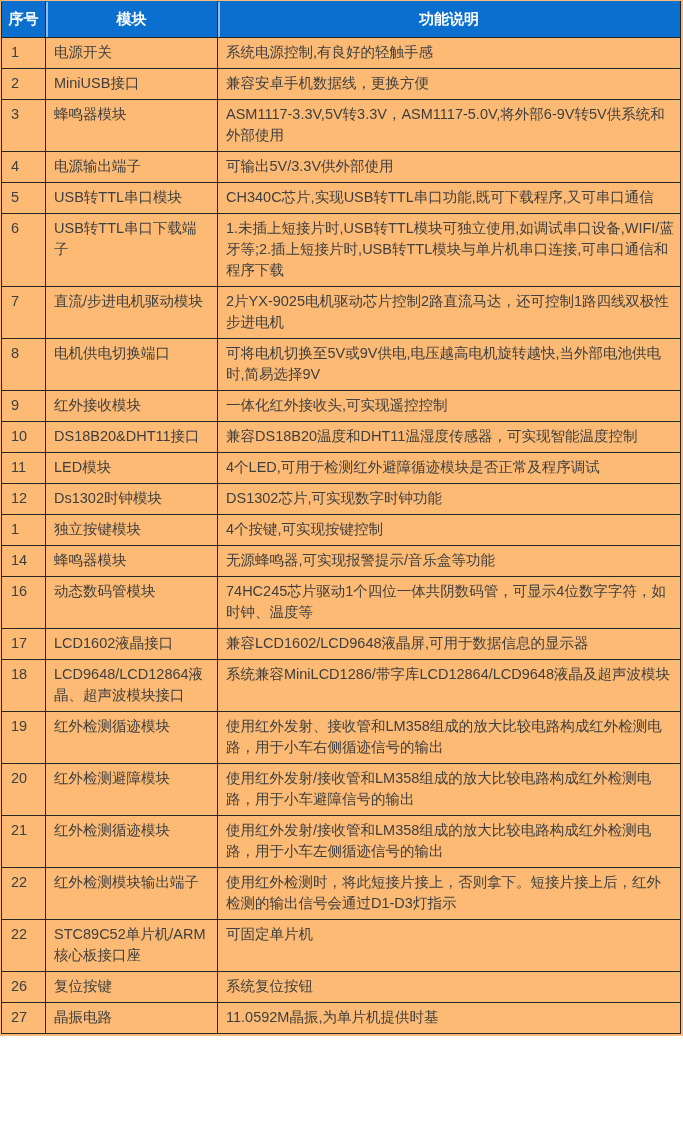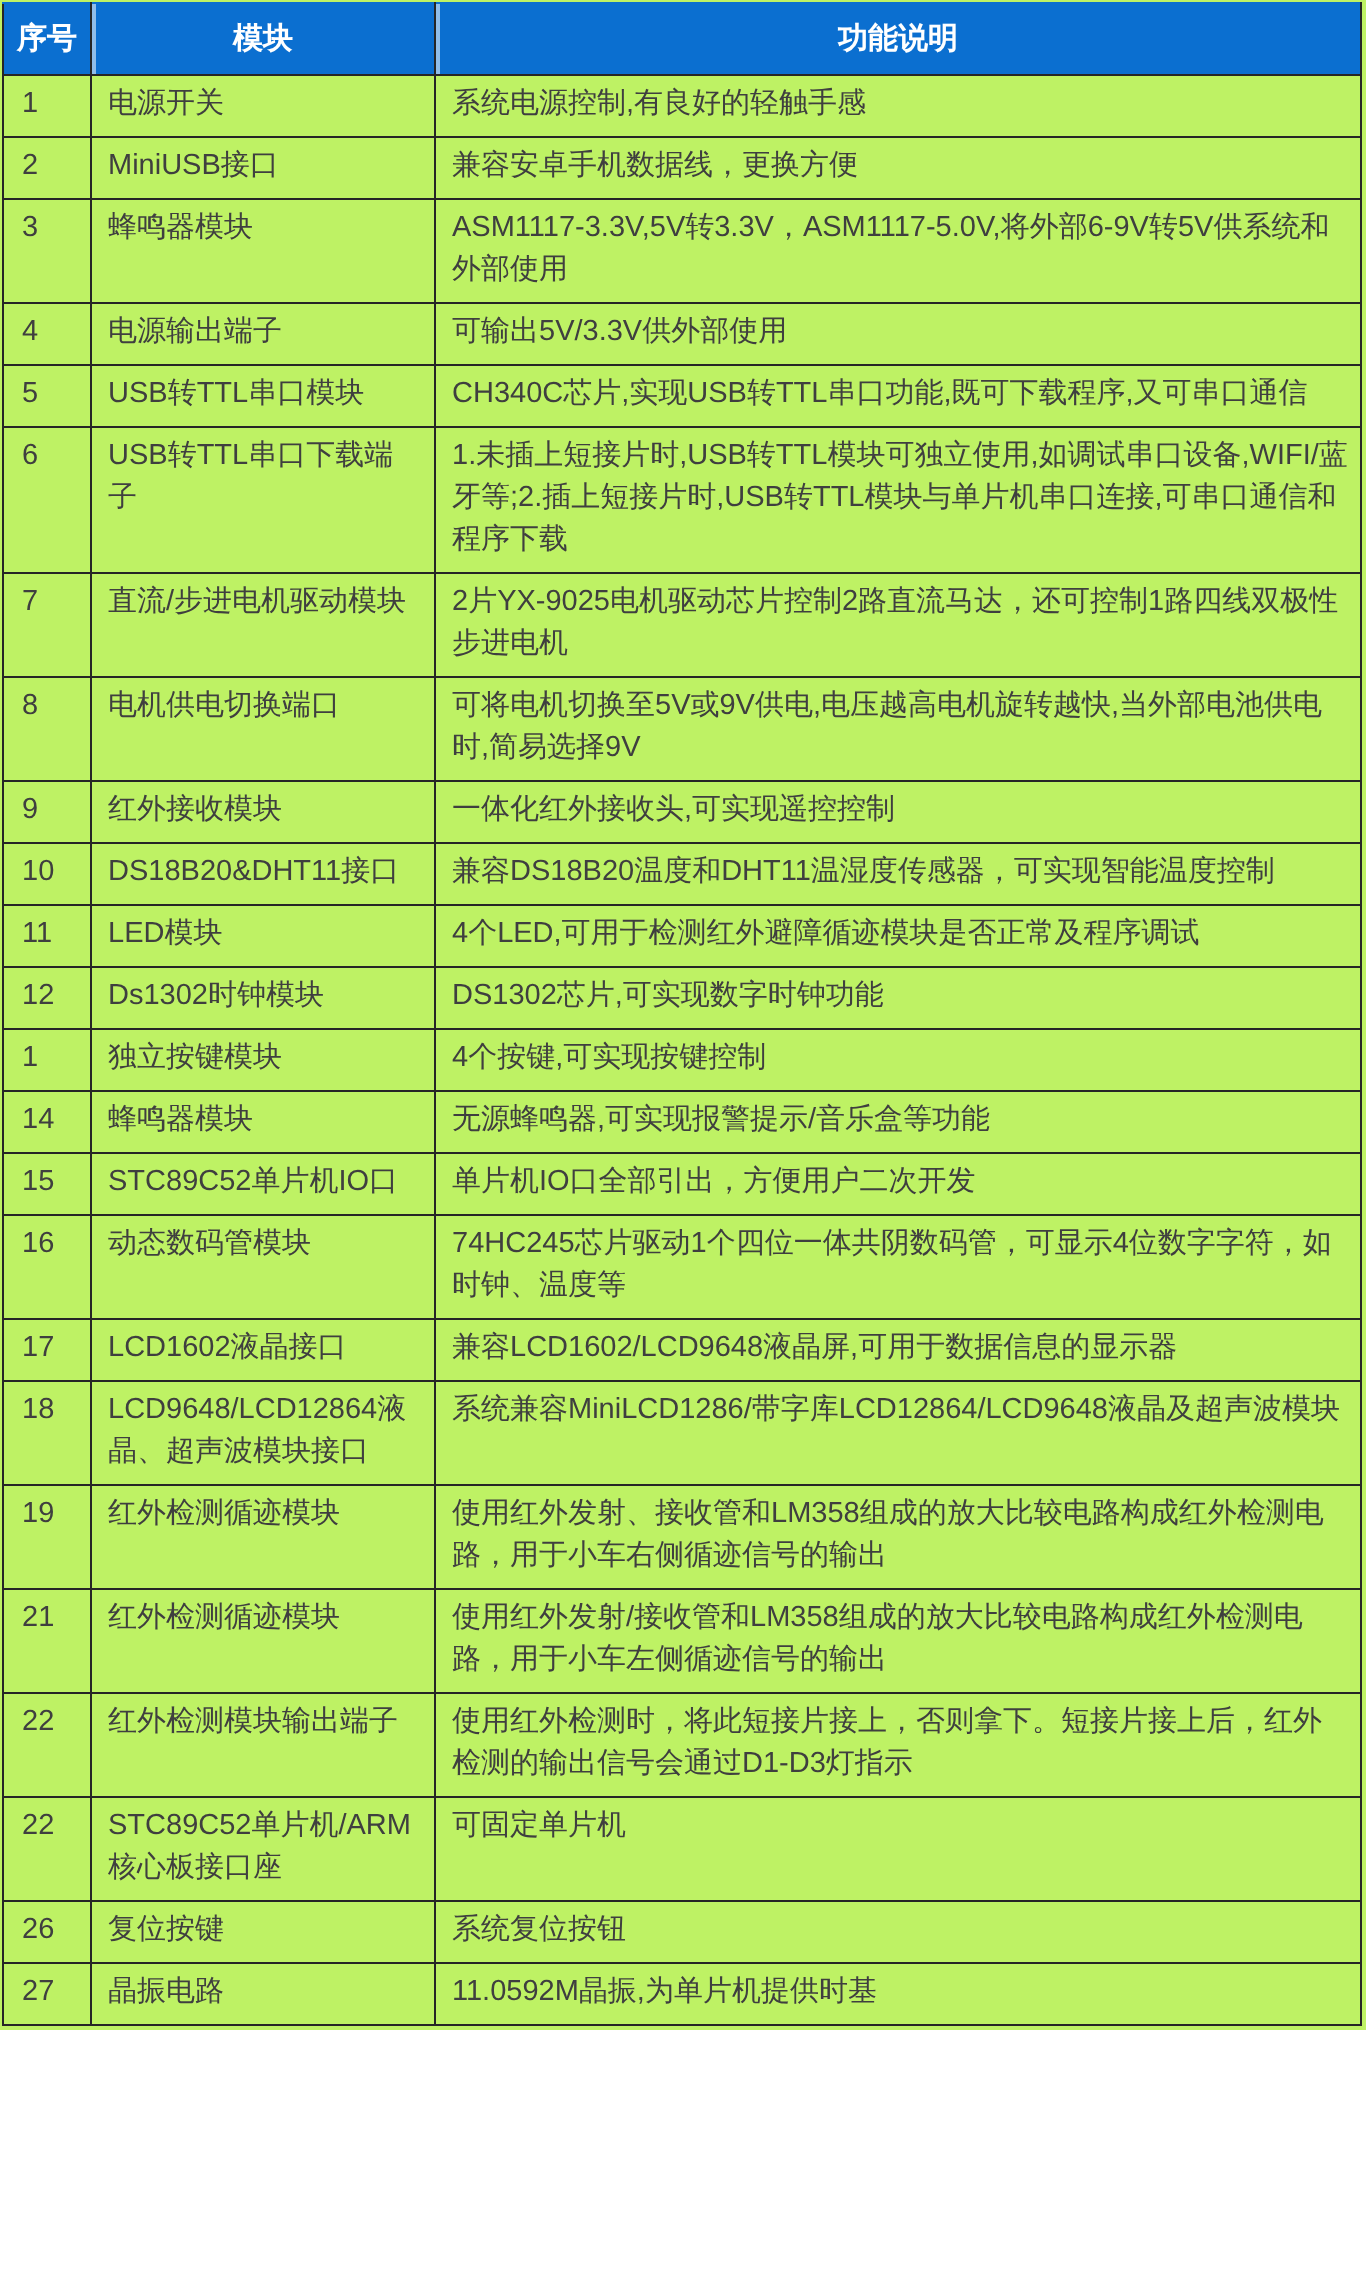--- a/index.html
+++ b/index.html
@@ -5,21 +5,21 @@
   html, body {
     margin: 0;
     padding: 0;
     background: #ffffff;
     font-family: "Liberation Sans", "DejaVu Sans", sans-serif;
   }
   .page {
     width: 683px;
     box-sizing: border-box;
     padding: 1px 2px 2px 1px;
-    background: #bef264;
+    background: #fdba74;
   }
   table.spec-table {
     width: 100%;
     border-collapse: collapse;
     table-layout: fixed;
   }
   table.spec-table col.c-no  { width: 44px; }
   table.spec-table col.c-mod { width: 172px; }
   table.spec-table th {
     background: #0B6FD0;
@@ -144,25 +144,20 @@
     <td>独立按键模块</td>
     <td>4个按键,可实现按键控制</td>
   </tr>
 
   <tr>
     <td class="no-cell">14</td>
     <td>蜂鸣器模块</td>
     <td>无源蜂鸣器,可实现报警提示/音乐盒等功能</td>
   </tr>
 
-  <tr>
-    <td class="no-cell">15</td>
-    <td>STC89C52单片机IO口</td>
-    <td>单片机IO口全部引出，方便用户二次开发</td>
-  </tr>
 
   <tr>
     <td class="no-cell">16</td>
     <td>动态数码管模块</td>
     <td>74HC245芯片驱动1个四位一体共阴数码管，可显示4位数字字符，如时钟、温度等</td>
   </tr>
 
   <tr>
     <td class="no-cell">17</td>
     <td>LCD1602液晶接口</td>
@@ -174,20 +169,25 @@
     <td>LCD9648/LCD12864液晶、超声波模块接口</td>
     <td>系统兼容MiniLCD1286/带字库LCD12864/LCD9648液晶及超声波模块</td>
   </tr>
 
   <tr>
     <td class="no-cell">19</td>
     <td>红外检测循迹模块</td>
     <td>使用红外发射、接收管和LM358组成的放大比较电路构成红外检测电路，用于小车右侧循迹信号的输出</td>
   </tr>
 
+  <tr>
+    <td class="no-cell">20</td>
+    <td>红外检测避障模块</td>
+    <td>使用红外发射/接收管和LM358组成的放大比较电路构成红外检测电路，用于小车避障信号的输出</td>
+  </tr>
 
   <tr>
     <td class="no-cell">21</td>
     <td>红外检测循迹模块</td>
     <td>使用红外发射/接收管和LM358组成的放大比较电路构成红外检测电路，用于小车左侧循迹信号的输出</td>
   </tr>
 
   <tr>
     <td class="no-cell">22</td>
     <td>红外检测模块输出端子</td>

